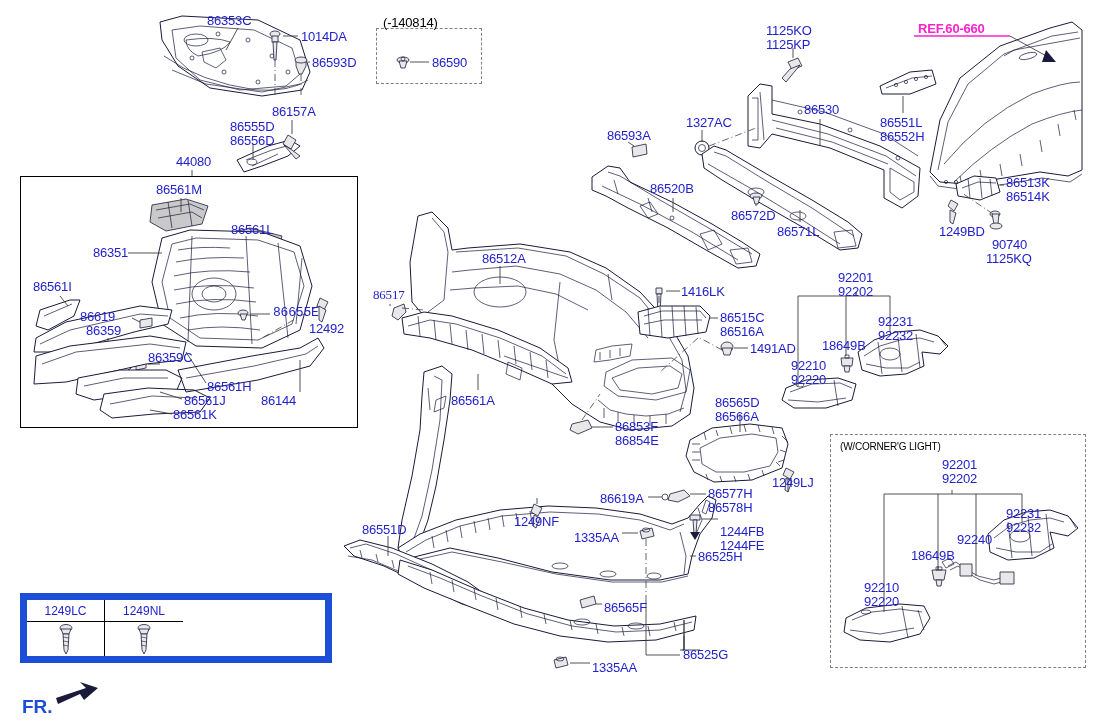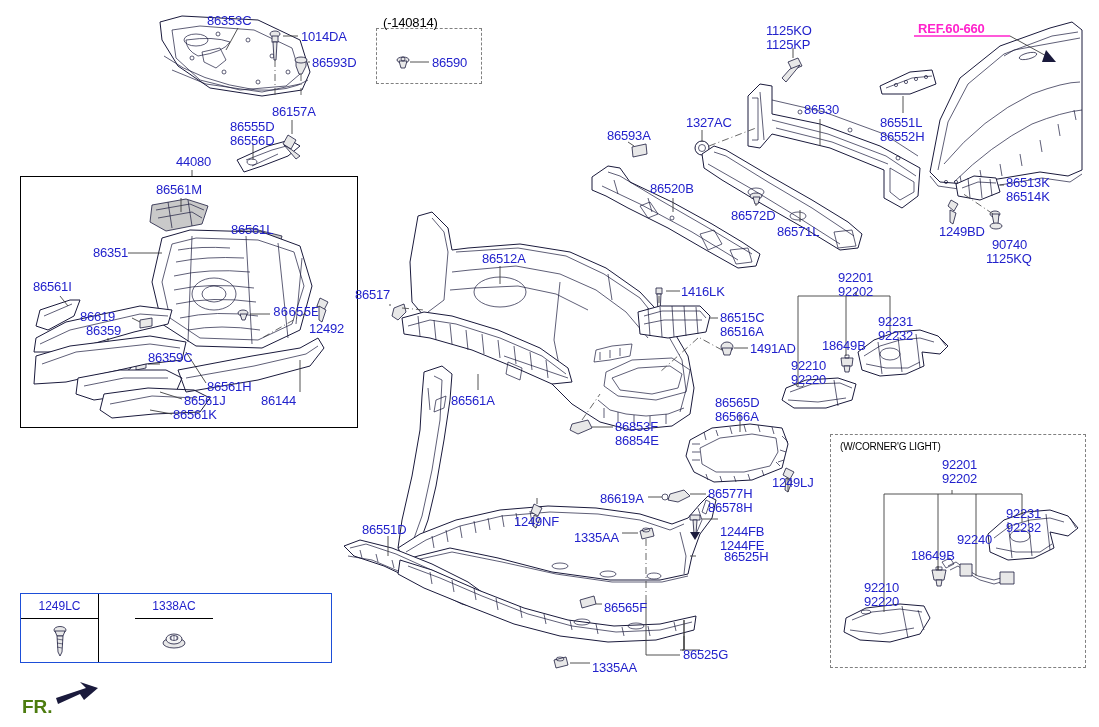--- a/index.html
+++ b/index.html
@@ -40,24 +40,23 @@
     border: 1px solid #000;
     box-sizing: border-box;
   }
   .dashframe {
     position: absolute;
     border: 1px dashed #808080;
     box-sizing: border-box;
   }
   .legend {
     position: absolute;
-    border: 1px solid #1d4ed8;
+    border: 7px solid #1d4ed8;
     box-sizing: border-box;
     display: flex;
-    gap: 36px;
   }
   .legend-col {
     border-right: 1px solid #000;
     box-sizing: border-box;
     width: 78px;
     display: flex;
     flex-direction: column;
   }
   .legend-col:last-child { border-right: none; }
   .legend-head {
@@ -70,21 +69,21 @@
     justify-content: center;
   }
   .legend-cell {
     flex: 1;
     display: flex;
     align-items: center;
     justify-content: center;
   }
   .fr {
     position: absolute;
-    color: #4d7c0f;
+    color: #1d4ed8;
     font-size: 19px;
     font-weight: bold;
     font-family: "Liberation Sans", sans-serif;
   }
 </style>
 </head>
 <body>
 
 <div id="sheet">
 
@@ -634,27 +633,27 @@
       <div class="legend-cell">
         <svg width="20" height="34" viewBox="0 0 20 34">
           <ellipse cx="10" cy="6" rx="6" ry="3.5" fill="#e8e8e8" stroke="#1a1a3c" stroke-width="0.8"></ellipse>
           <path d="M5 7 L15 7 L13 12 L7 12 Z" fill="#e8e8e8" stroke="#1a1a3c" stroke-width="0.8"></path>
           <path d="M7 12 L13 12 L12 28 L10 32 L8 28 Z" fill="#e8e8e8" stroke="#1a1a3c" stroke-width="0.8"></path>
           <path d="M7 15 L13 16 M7 19 L13 20 M7 23 L12 24" stroke="#1a1a3c" stroke-width="0.6" fill="none"></path>
         </svg>
       </div>
     </div>
     <div class="legend-col">
-      <div class="legend-head">1338AC</div>
+      <div class="legend-head">1249NL</div>
       <div class="legend-cell">
-        <svg width="28" height="24" viewBox="0 0 28 24">
-          <ellipse cx="14" cy="14" rx="11" ry="5" fill="#e8e8e8" stroke="#1a1a3c" stroke-width="0.8"></ellipse>
-          <ellipse cx="14" cy="10" rx="8" ry="5" fill="#f4f4f4" stroke="#1a1a3c" stroke-width="0.8"></ellipse>
-          <ellipse cx="14" cy="9" rx="4" ry="2.5" fill="#ffffff" stroke="#1a1a3c" stroke-width="0.7"></ellipse>
-          <path d="M11 7 L11 11 M14 6.5 L14 11.5 M17 7 L17 11" stroke="#1a1a3c" stroke-width="0.6"></path>
+        <svg width="20" height="34" viewBox="0 0 20 34">
+          <ellipse cx="10" cy="6" rx="6" ry="3.5" fill="#e8e8e8" stroke="#1a1a3c" stroke-width="0.8"></ellipse>
+          <path d="M5 7 L15 7 L13 12 L7 12 Z" fill="#e8e8e8" stroke="#1a1a3c" stroke-width="0.8"></path>
+          <path d="M7 12 L13 12 L12 28 L10 32 L8 28 Z" fill="#e8e8e8" stroke="#1a1a3c" stroke-width="0.8"></path>
+          <path d="M7 15 L13 16 M7 19 L13 20 M7 23 L12 24" stroke="#1a1a3c" stroke-width="0.6" fill="none"></path>
         </svg>
       </div>
     </div>
   </div>
 
   <div class="fr" style="left:22px; top:696px;">FR.</div>
 
   <div class="lbl" style="left:207px; top:14px;">86353C</div>
   <div class="lbl" style="left:301px; top:30px;">1014DA</div>
   <div class="lbl" style="left:312px; top:56px;">86593D</div>
@@ -689,21 +688,21 @@
   <div class="lbl" style="left:650px; top:182px;">86520B</div>
   <div class="lbl" style="left:731px; top:209px;">86572D</div>
   <div class="lbl" style="left:777px; top:225px;">86571L</div>
   <div class="lbl" style="left:1006px; top:176px;">86513K</div>
   <div class="lbl" style="left:1006px; top:190px;">86514K</div>
   <div class="lbl" style="left:939px; top:225px;">1249BD</div>
   <div class="lbl" style="left:992px; top:238px;">90740</div>
   <div class="lbl" style="left:986px; top:252px;">1125KQ</div>
 
   <div class="lbl" style="left:482px; top:252px;">86512A</div>
-  <div class="lbl" style="left:355px; top:288px;">86517</div>
+  <div class="lbl" style="left:373px; top:288px;font-family:Liberation Serif, serif;">86517</div>
   <div class="lbl" style="left:681px; top:285px;">1416LK</div>
   <div class="lbl" style="left:720px; top:311px;">86515C</div>
   <div class="lbl" style="left:720px; top:325px;">86516A</div>
   <div class="lbl" style="left:750px; top:342px;">1491AD</div>
   <div class="lbl" style="left:838px; top:271px;">92201</div>
   <div class="lbl" style="left:838px; top:285px;">92202</div>
   <div class="lbl" style="left:878px; top:315px;">92231</div>
   <div class="lbl" style="left:878px; top:329px;">92232</div>
   <div class="lbl" style="left:822px; top:339px;">18649B</div>
   <div class="lbl" style="left:791px; top:359px;">92210</div>
@@ -725,19 +724,19 @@
   <div class="lbl" style="left:864px; top:581px;">92210</div>
   <div class="lbl" style="left:864px; top:595px;">92220</div>
 
   <div class="lbl" style="left:514px; top:482px;margin-top:33px;">1249NF</div>
   <div class="lbl" style="left:600px; top:492px;">86619A</div>
   <div class="lbl" style="left:708px; top:487px;">86577H</div>
   <div class="lbl" style="left:708px; top:501px;">86578H</div>
   <div class="lbl" style="left:720px; top:525px;">1244FB</div>
   <div class="lbl" style="left:720px; top:539px;">1244FE</div>
   <div class="lbl" style="left:574px; top:531px;">1335AA</div>
-  <div class="lbl" style="left:698px; top:550px;margin-left:26px;">86525H</div>
+  <div class="lbl" style="left:698px; top:550px;">86525H</div>
   <div class="lbl" style="left:362px; top:523px;">86551D</div>
   <div class="lbl" style="left:604px; top:601px;">86565F</div>
   <div class="lbl" style="left:683px; top:648px;">86525G</div>
   <div class="lbl" style="left:592px; top:661px;">1335AA</div>
 
 </div>
 
 </body></html>

